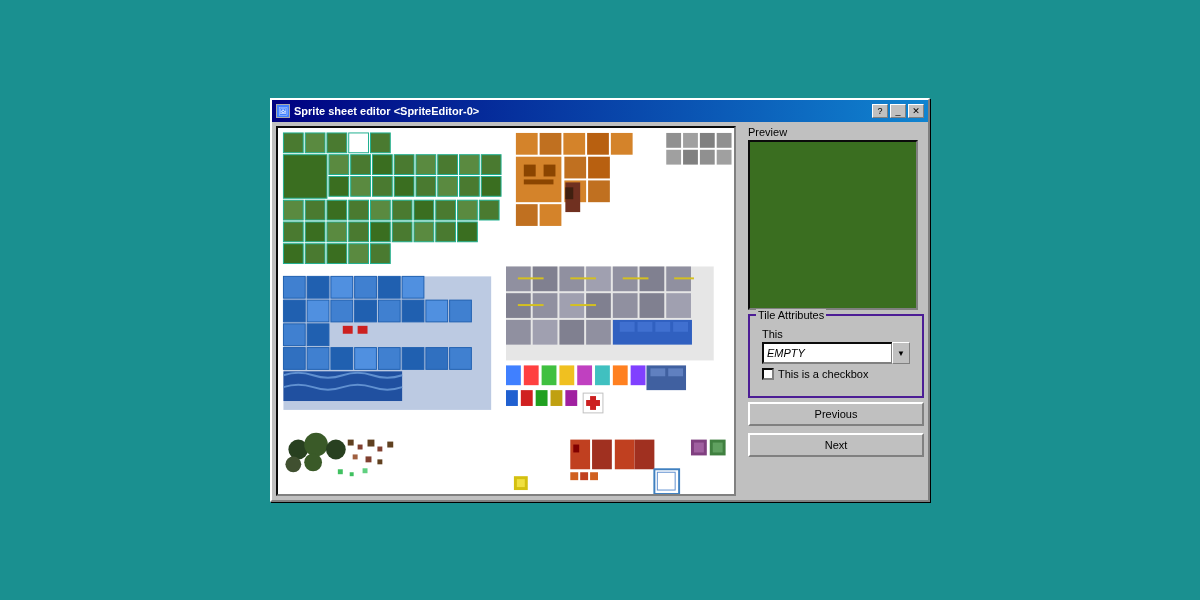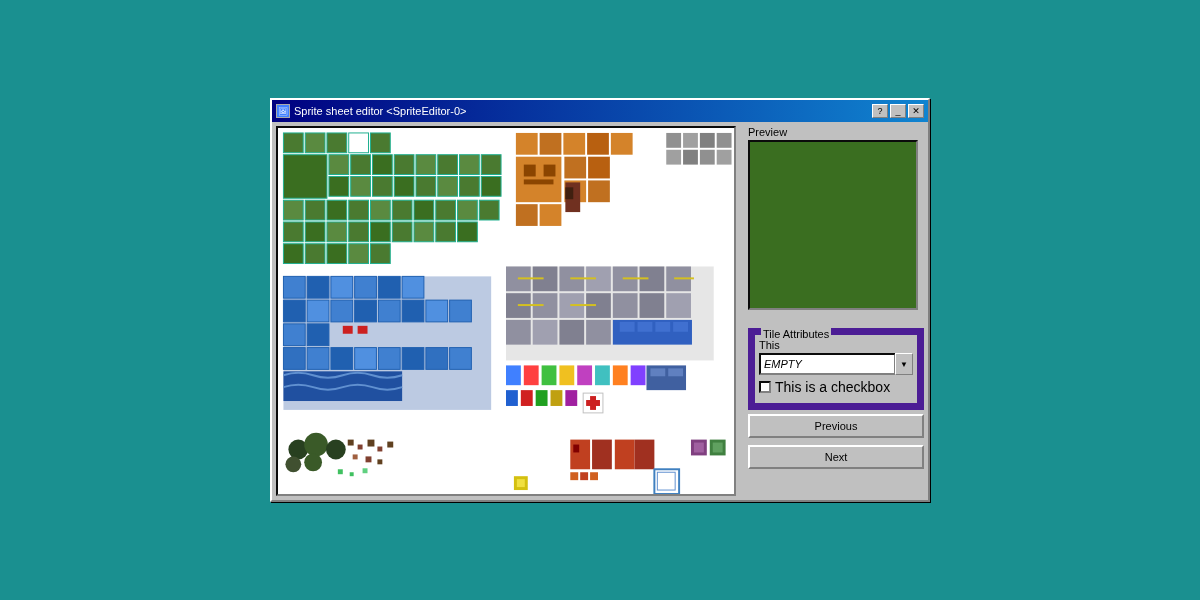--- a/index.html
+++ b/index.html
@@ -47,21 +47,21 @@
       border: 1px solid #aaa;
       display: flex;
       align-items: center;
       justify-content: center;
       font-size: 8px;
       color: white;
     }
 
     .title-text {
       font-size: 11px;
-      font-weight: normal;
+      font-weight: bold;
       color: white;
     }
 
     .title-buttons {
       display: flex;
       gap: 2px;
     }
 
     .title-btn {
       width: 16px;
@@ -118,23 +118,23 @@
     .preview-box {
       width: 170px;
       height: 170px;
       background: #3a6e20;
       border: 2px inset #808080;
       border-top-color: #606060;
       border-left-color: #606060;
     }
 
     .tile-attributes {
-      border: 7px solid #4c1d95;
-      padding: 4px;
-      margin-top: 14px;
+      border: 2px solid #4c1d95;
+      padding: 12px;
+      margin-top: 0;
       position: relative;
     }
 
     .tile-attributes-legend {
       position: absolute;
       top: -7px;
       left: 6px;
       background: #c0c0c0;
       padding: 0 2px;
       font-size: 11px;
@@ -206,21 +206,21 @@
       width: 12px;
       height: 12px;
       background: white;
       border: 2px inset #808080;
       border-top-color: #606060;
       border-left-color: #606060;
       flex-shrink: 0;
     }
 
     .checkbox-label {
-      font-size: 14px;
+      font-size: 11px;
     }
 
     .btn {
       width: 100%;
       height: 24px;
       background: #c0c0c0;
       border: 2px solid #ffffff;
       border-right-color: #808080;
       border-bottom-color: #808080;
       font-size: 11px;

